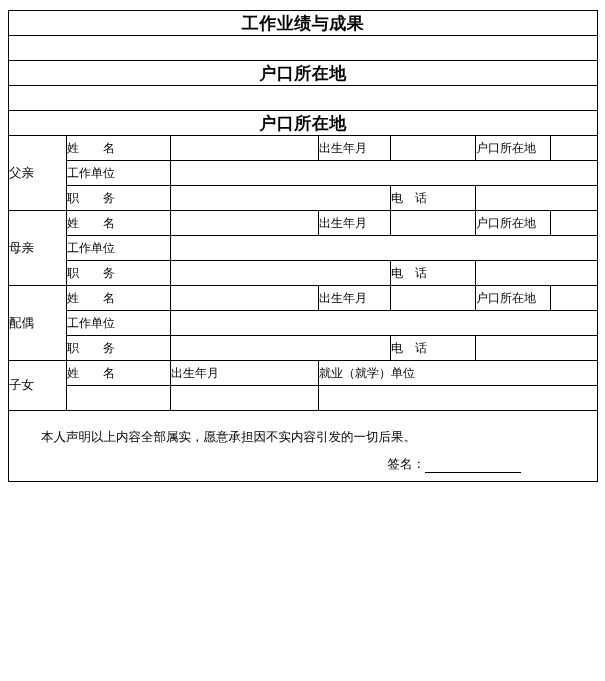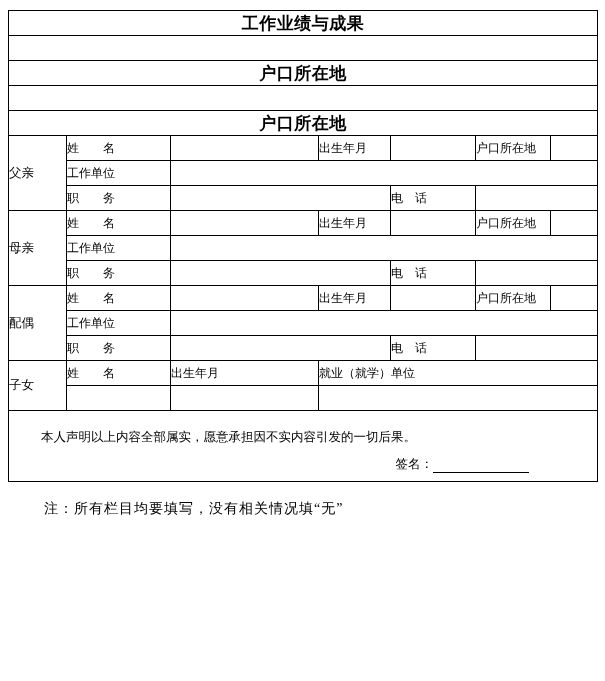--- a/index.html
+++ b/index.html
@@ -65,21 +65,21 @@
     height: 70px;
   }
   .statement-text {
     position: absolute;
     left: 32px;
     top: 18px;
     font-size: 12.5px;
   }
   .sign-wrap {
     position: absolute;
-    right: 68px;
+    right: 76px;
     bottom: 8px;
     font-size: 12.5px;
     white-space: nowrap;
   }
   .sign-line {
     display: inline-block;
     width: 96px;
     border-bottom: 1px solid #000;
     height: 12px;
     vertical-align: bottom;
@@ -204,15 +204,14 @@
             <div class="statement-text">本人声明以上内容全部属实，愿意承担因不实内容引发的一切后果。</div>
             <div class="sign-wrap">
               <span>签名：</span><span class="sign-line"></span>
             </div>
           </div>
         </td>
       </tr>
     </tbody>
   </table>
 
-  <div class="note">注：所有栏目均要填写，没有相关情况填“无”</div>
 
 </div>
 
 </body></html>

